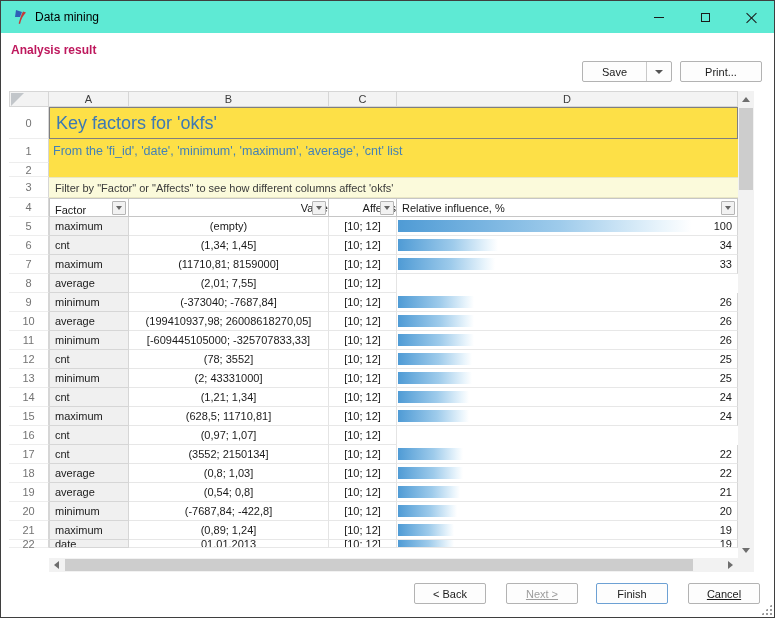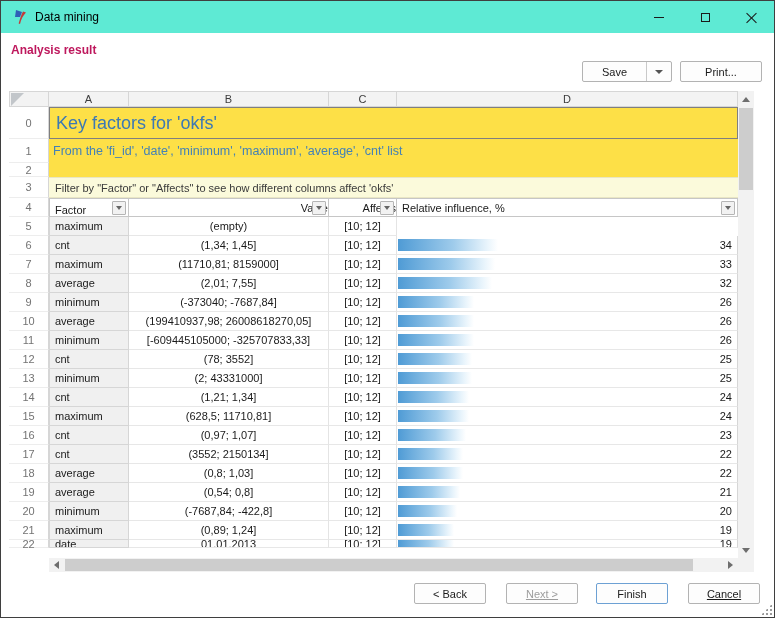--- a/index.html
+++ b/index.html
@@ -200,20 +200,24 @@
           </span>
       </div>
     </div>
 
     <div>
         <div class="grid-row data-row">
     <div class="rownum">5</div>
     <div class="cell factor-cell">maximum</div>
     <div class="cell value-cell">(empty)</div>
     <div class="cell affects-cell">[10; 12]</div>
+    <div class="cell influence-cell">
+      <div class="bar" style="width: 294px;"></div>
+      <div class="inf-num">100</div>
+    </div>
   </div>
         <div class="grid-row data-row">
     <div class="rownum">6</div>
     <div class="cell factor-cell">cnt</div>
     <div class="cell value-cell">(1,34; 1,45]</div>
     <div class="cell affects-cell">[10; 12]</div>
     <div class="cell influence-cell">
       <div class="bar" style="width: 100px;"></div>
       <div class="inf-num">34</div>
     </div>
@@ -226,24 +230,20 @@
     <div class="cell influence-cell">
       <div class="bar" style="width: 97px;"></div>
       <div class="inf-num">33</div>
     </div>
   </div>
         <div class="grid-row data-row">
     <div class="rownum">8</div>
     <div class="cell factor-cell">average</div>
     <div class="cell value-cell">(2,01; 7,55]</div>
     <div class="cell affects-cell">[10; 12]</div>
-    <div class="cell influence-cell">
-      <div class="bar" style="width: 94px;"></div>
-      <div class="inf-num">32</div>
-    </div>
   </div>
         <div class="grid-row data-row">
     <div class="rownum">9</div>
     <div class="cell factor-cell">minimum</div>
     <div class="cell value-cell">(-373040; -7687,84]</div>
     <div class="cell affects-cell">[10; 12]</div>
     <div class="cell influence-cell">
       <div class="bar" style="width: 76px;"></div>
       <div class="inf-num">26</div>
     </div>
@@ -306,24 +306,20 @@
     <div class="cell influence-cell">
       <div class="bar" style="width: 71px;"></div>
       <div class="inf-num">24</div>
     </div>
   </div>
         <div class="grid-row data-row">
     <div class="rownum">16</div>
     <div class="cell factor-cell">cnt</div>
     <div class="cell value-cell">(0,97; 1,07]</div>
     <div class="cell affects-cell">[10; 12]</div>
-    <div class="cell influence-cell">
-      <div class="bar" style="width: 68px;"></div>
-      <div class="inf-num">23</div>
-    </div>
   </div>
         <div class="grid-row data-row">
     <div class="rownum">17</div>
     <div class="cell factor-cell">cnt</div>
     <div class="cell value-cell">(3552; 2150134]</div>
     <div class="cell affects-cell">[10; 12]</div>
     <div class="cell influence-cell">
       <div class="bar" style="width: 65px;"></div>
       <div class="inf-num">22</div>
     </div>

